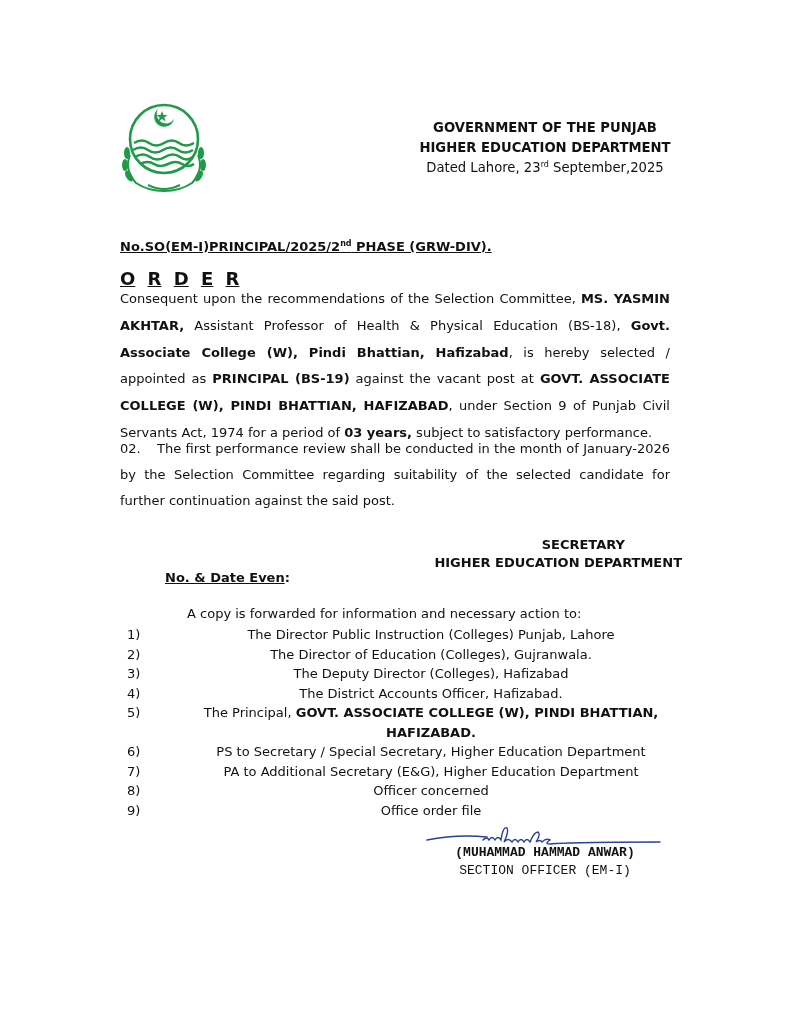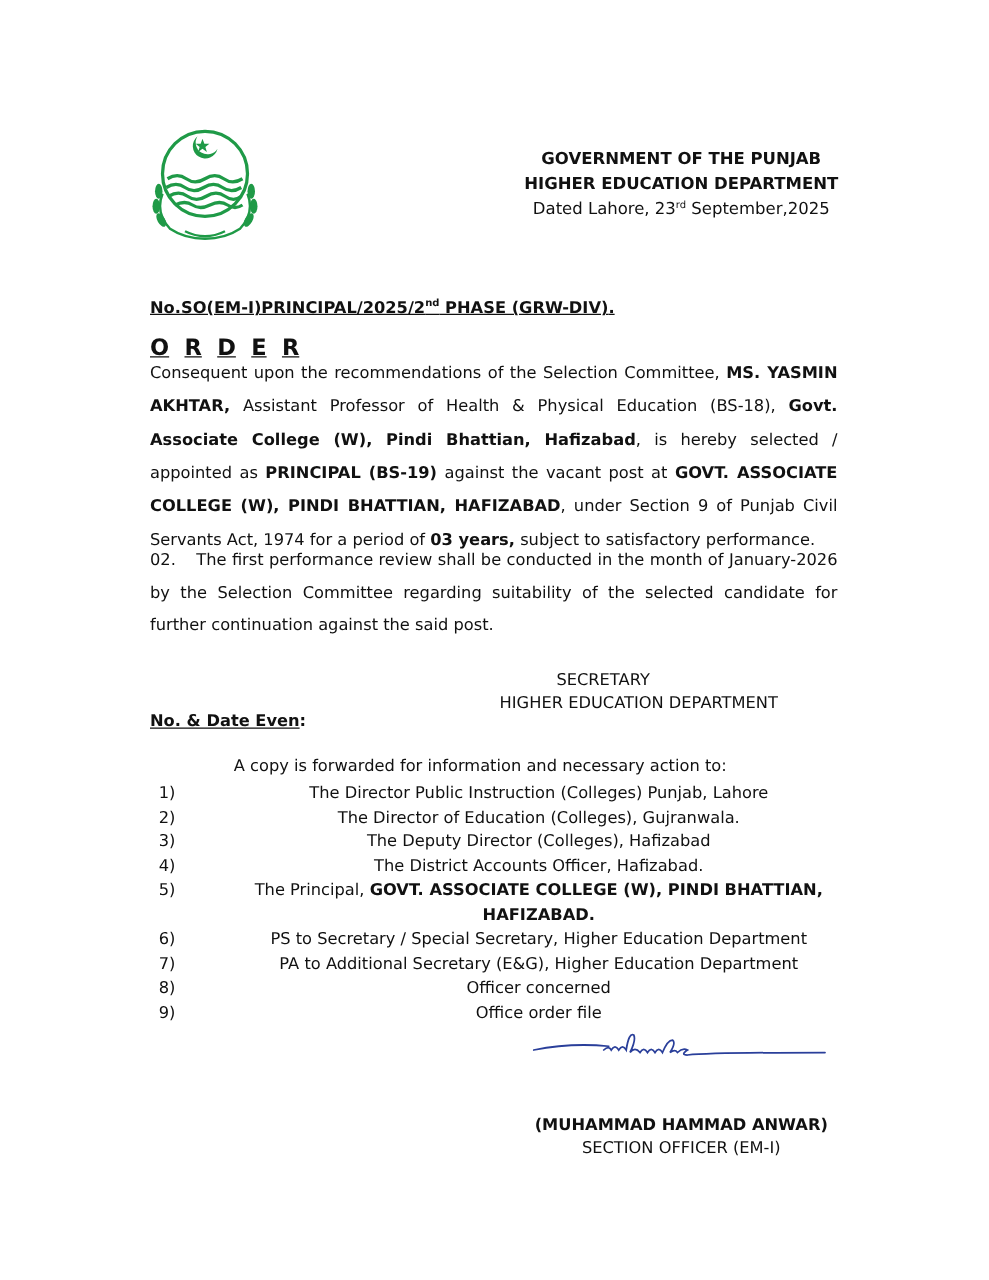--- a/index.html
+++ b/index.html
@@ -11,32 +11,32 @@
   .hdr .b { font-weight: bold; }
   .hdr .date { font-size: 13.2px; }
   sup { font-size: 8px; vertical-align: 5px; line-height: 0; }
   .order { left: 120px; top: 220px; font-size: 18px; font-weight: bold; letter-spacing: 0; margin-top: 48px; }
   .order span { text-decoration: underline; margin-right: 6px; }
   .ref { left: 120px; top: 239px; font-size: 13px; font-weight: bold; text-decoration: underline; }
   .para { left: 120px; width: 550px; font-size: 13px; text-align: justify; text-align-last: left; }
   .p1 { top: 268px; line-height: 26.8px; margin-top: 18px; }
   .p2 { top: 436px; line-height: 26px; }
   .p2 .num { display: inline-block; width: 37px; }
-  .sig1 { left: 376px; top: 536px; width: 270px; text-align: center; font-size: 13px; font-weight: normal; line-height: 18px; }
+  .sig1 { left: 412px; top: 536px; width: 270px; text-align: right; font-size: 13px; font-weight: bold; line-height: 18px; }
   .sig1 .l1 { padding-right: 57px; }
   .nde { left: 120px; top: 570px; font-size: 13px; font-weight: bold; }
-  .nde u { text-decoration: underline; }
+  .nde u { text-decoration: underline; margin-left: 45px; }
   .copyhead { left: 187px; top: 606px; font-size: 13px; }
   .list { left: 127px; top: 625px; width: 548px; font-size: 13px; line-height: 19.5px; }
   .li { display: flex; }
   .li .n { width: 60px; flex: none; }
   .li .t { flex: 1; text-align: center; }
   .li .t b { font-weight: bold; }
   .sign { left: 425px; top: 826px; width: 250px; height: 28px; }
-  .officer { left: 410px; top: 892px; width: 270px; text-align: center; font-size: 13px; line-height: 18px; }
+  .officer { left: 410px; top: 844px; width: 270px; text-align: center; font-size: 13px; line-height: 18px; font-family: Liberation Mono, monospace; }
   .officer .nm { font-weight: bold; }
 </style>
 </head>
 <body>
 
 <div class="abs logo">
   <svg width="92" height="100" viewBox="0 0 92 100">
     <g fill="none" stroke="#1f9a47" stroke-width="2.6">
       <circle cx="46" cy="44" r="34"></circle>
       <path d="M16 48 q8 -5 15 0 t15 0 t15 0 t15 0"></path>

